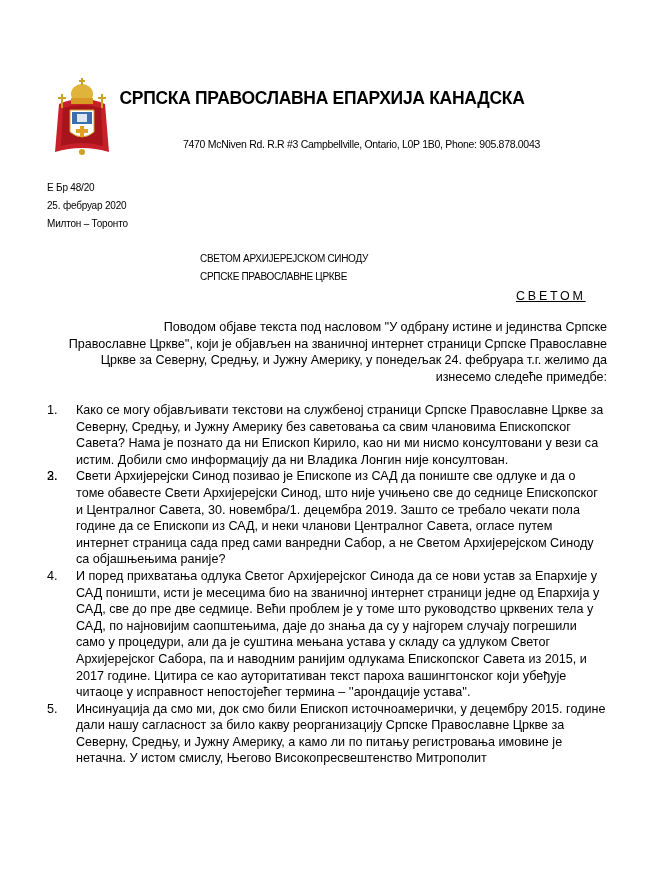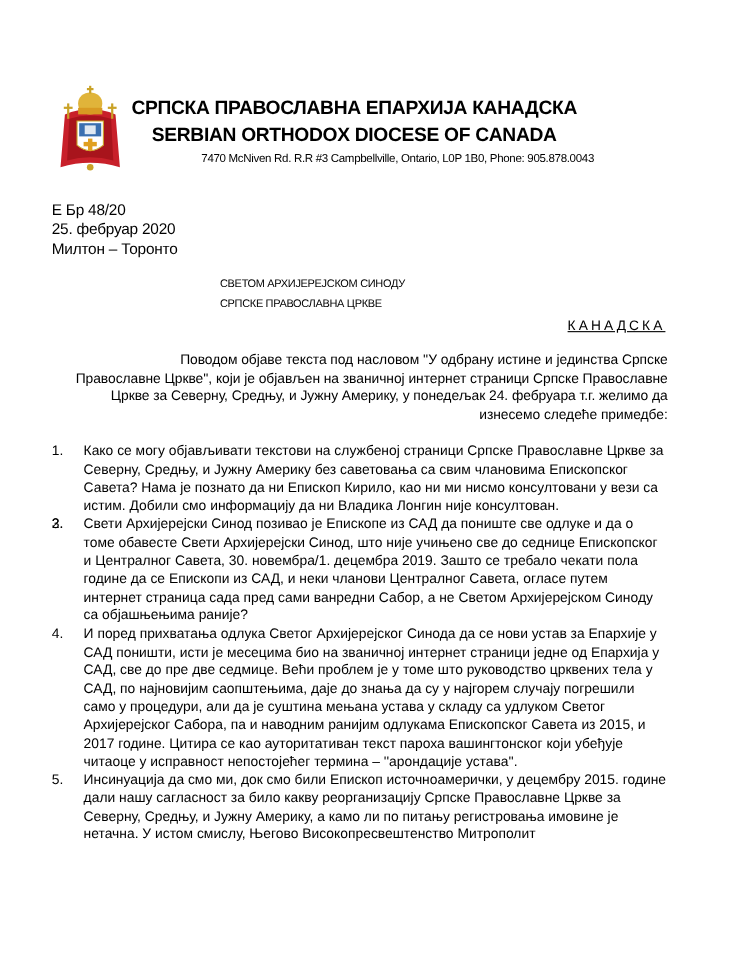--- a/index.html
+++ b/index.html
@@ -7,21 +7,21 @@
   .page { position: absolute; left: 0; top: 0; width: 672px; height: 873px; background: #fff; padding-left: 36px; }
 
   .logo { position: absolute; left: 53px; top: 74px; width: 58px; height: 84px; }
   .hdr-sr { position: absolute; left: 82px; top: 88px; width: 480px; text-align: center;
             font-family: "Liberation Sans", sans-serif; font-weight: bold; font-size: 17.5px; letter-spacing: -0.3px; }
   .hdr-en { position: absolute; left: 82px; top: 112px; width: 480px; text-align: center;
             font-family: "Liberation Sans", sans-serif; font-weight: bold; font-size: 17.5px; letter-spacing: -0.3px; }
   .hdr-addr { position: absolute; left: 120px; top: 138px; width: 420px; text-align: right;
             font-family: "Liberation Sans", sans-serif; font-size: 10.5px; letter-spacing: -0.3px; }
 
-  .meta { position: absolute; left: 47px; font-family: "Liberation Sans", sans-serif; font-size: 14px; letter-spacing: -0.2px; text-align: right; }
+  .meta { position: absolute; left: 47px; font-family: "Liberation Sans", sans-serif; font-size: 10px; letter-spacing: -0.2px; text-align: right; }
   .m1 { top: 182px; } .m2 { top: 200px; } .m3 { top: 218px; }
 
   .addr1, .addr2 { position: absolute; left: 200px; width: 272px; 
                    font-family: "Liberation Sans", sans-serif; font-size: 10px; letter-spacing: -0.3px; }
   .addr1 { top: 253px; } .addr2 { top: 271px; }
   .city { position: absolute; left: 516px; top: 289px; font-family: "Liberation Sans", sans-serif; font-size: 12.5px;
           letter-spacing: 2.8px; text-decoration: underline; }
 
   .body { position: absolute; left: 47px; width: 560px; font-family: "Liberation Sans", sans-serif;
           font-size: 12.6px; line-height: 16.6px; letter-spacing: -0.05px; }
@@ -55,30 +55,29 @@
       <path d="M17 36 L41 36 L41 58 Q29 68 17 58 Z" fill="#ffffff" stroke="#c9a227" stroke-width="1"></path>
       <rect x="19" y="38" width="20" height="12" fill="#3a6fb0"></rect>
       <rect x="24" y="40" width="10" height="8" fill="#dfe8f2"></rect>
       <rect x="27" y="52" width="4" height="11" fill="#e0a020"></rect>
       <rect x="23" y="55" width="12" height="4" fill="#e0a020"></rect>
       <circle cx="29" cy="78" r="3" fill="#c9a227"></circle>
     </svg>
   </div>
 
   <div class="hdr-sr">СРПСКА ПРАВОСЛАВНА ЕПАРХИЈА КАНАДСКА</div>
-  <div class="hdr-en">SERBIAN ORTHODOX DIOCESE OF CANADA</div>
   <div class="hdr-addr">7470 McNiven Rd. R.R #3 Campbellville, Ontario, L0P 1B0, Phone: 905.878.0043</div>
 
   <div class="meta m1">Е Бр 48/20</div>
   <div class="meta m2">25. фебруар 2020</div>
   <div class="meta m3">Милтон – Торонто</div>
 
   <div class="addr1">СВЕТОМ АРХИЈЕРЕЈСКОМ СИНОДУ</div>
-  <div class="addr2">СРПСКЕ ПРАВОСЛАВНА ЦРКВЕ</div>
-  <div class="city">КАНАДСКА</div>
+  <div class="addr2">СРПСКЕ ПРАВОСЛАВНЕ ЦРКВЕ</div>
+  <div class="city">СВЕТОМ</div>
 
   <div class="body intro">Поводом објаве текста под насловом ''У одбрану истине и јединства Српске Православне Цркве'', који је објављен на званичној интернет страници Српске Православне Цркве за Северну, Средњу, и Јужну Америку, у понедељак 24. фебруара т.г. желимо да изнесемо следеће примедбе:</div>
 
   <ol class="list">
     <li>
       <span class="num">1.</span>
       <span>Како се могу објављивати текстови на службеној страници Српске Православне Цркве за Северну, Средњу, и Јужну Америку без саветовања са свим члановима Епископског Савета? Нама је познато да ни Епископ Кирило, као ни ми нисмо консултовани у вези са истим. Добили смо информацију да ни Владика Лонгин није консултован.</span>
     </li>
     <li>
       <span class="num">2.</span>

